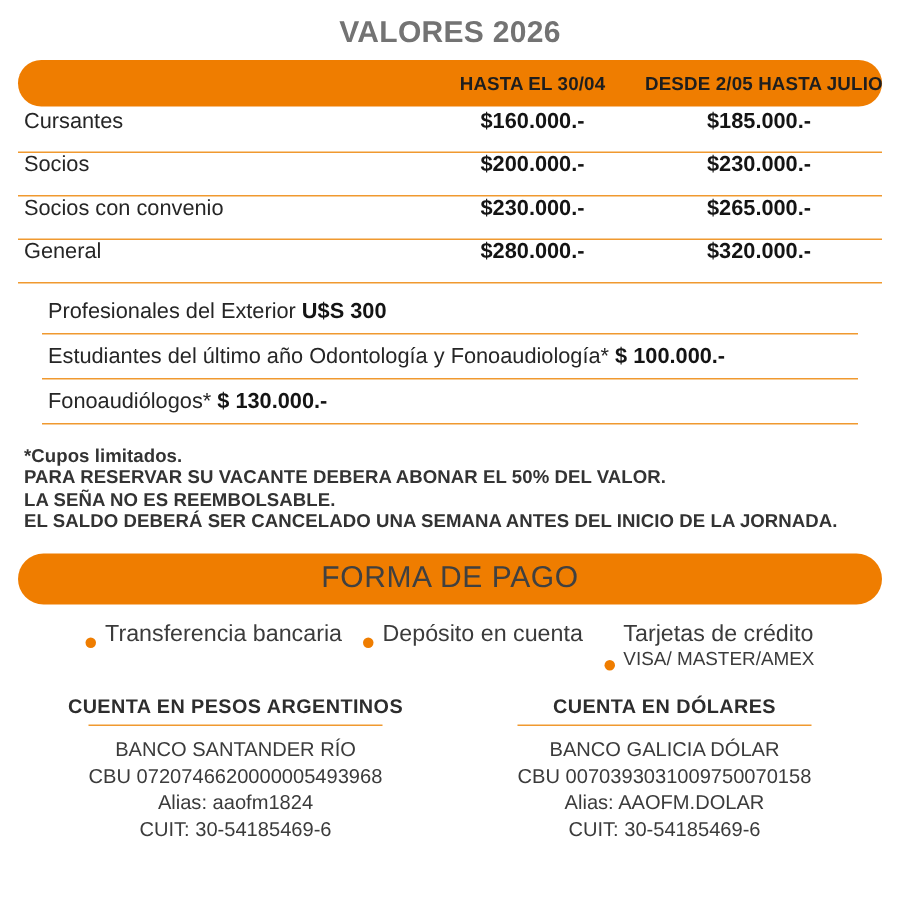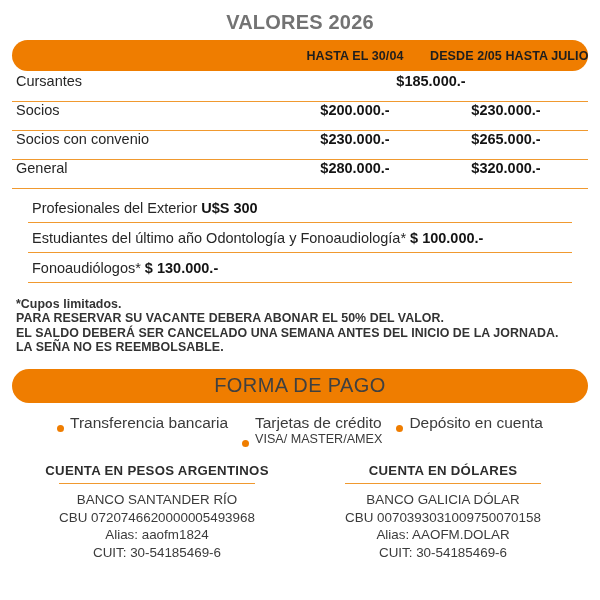--- a/index.html
+++ b/index.html
@@ -213,20 +213,21 @@
 
   <div class="pill-header">
     <div class="pill-spacer"></div>
     <div class="pill-col c1">HASTA EL 30/04</div>
     <div class="pill-col c2">DESDE 2/05 HASTA JULIO</div>
   </div>
 
   <div class="price-table">
     <div class="price-row">
       <div class="label">Cursantes</div>
+      <div class="val c1">$160.000.-</div>
       <div class="val c2">$185.000.-</div>
     </div>
     <div class="price-row">
       <div class="label">Socios</div>
       <div class="val c1">$200.000.-</div>
       <div class="val c2">$230.000.-</div>
     </div>
     <div class="price-row">
       <div class="label">Socios con convenio</div>
       <div class="val c1">$230.000.-</div>
@@ -253,46 +254,46 @@
     <div class="wide-row">
       <span>Fonoaudiólogos*</span>
       <span class="sp"></span>
       <b>$ 130.000.-</b>
     </div>
   </div>
 
   <div class="notes">
     <div>*Cupos limitados.</div>
     <div>PARA RESERVAR SU VACANTE DEBERA ABONAR EL 50% DEL VALOR.</div>
+    <div>LA SEÑA NO ES REEMBOLSABLE.</div>
     <div>EL SALDO DEBERÁ SER CANCELADO UNA SEMANA ANTES DEL INICIO DE LA JORNADA.</div>
-    <div>LA SEÑA NO ES REEMBOLSABLE.</div>
   </div>
 
   <div class="pay-banner">
     <span>FORMA DE PAGO</span>
   </div>
 
   <div class="pay-methods">
     <div class="pay-item">
       <span class="bullet"></span>
       <div>
         <div class="pay-text">Transferencia bancaria</div>
       </div>
     </div>
     <div class="pay-item">
       <span class="bullet"></span>
       <div>
-        <div class="pay-text">Tarjetas de crédito</div>
-        <div class="pay-sub">VISA/ MASTER/AMEX</div>
+        <div class="pay-text">Depósito en cuenta</div>
       </div>
     </div>
     <div class="pay-item">
       <span class="bullet"></span>
       <div>
-        <div class="pay-text">Depósito en cuenta</div>
+        <div class="pay-text">Tarjetas de crédito</div>
+        <div class="pay-sub">VISA/ MASTER/AMEX</div>
       </div>
     </div>
   </div>
 
   <div class="accounts">
     <div class="account">
       <div class="account-title">CUENTA EN PESOS ARGENTINOS</div>
       <div class="account-rule"></div>
       <div class="account-lines">
         <div>BANCO SANTANDER RÍO</div>

